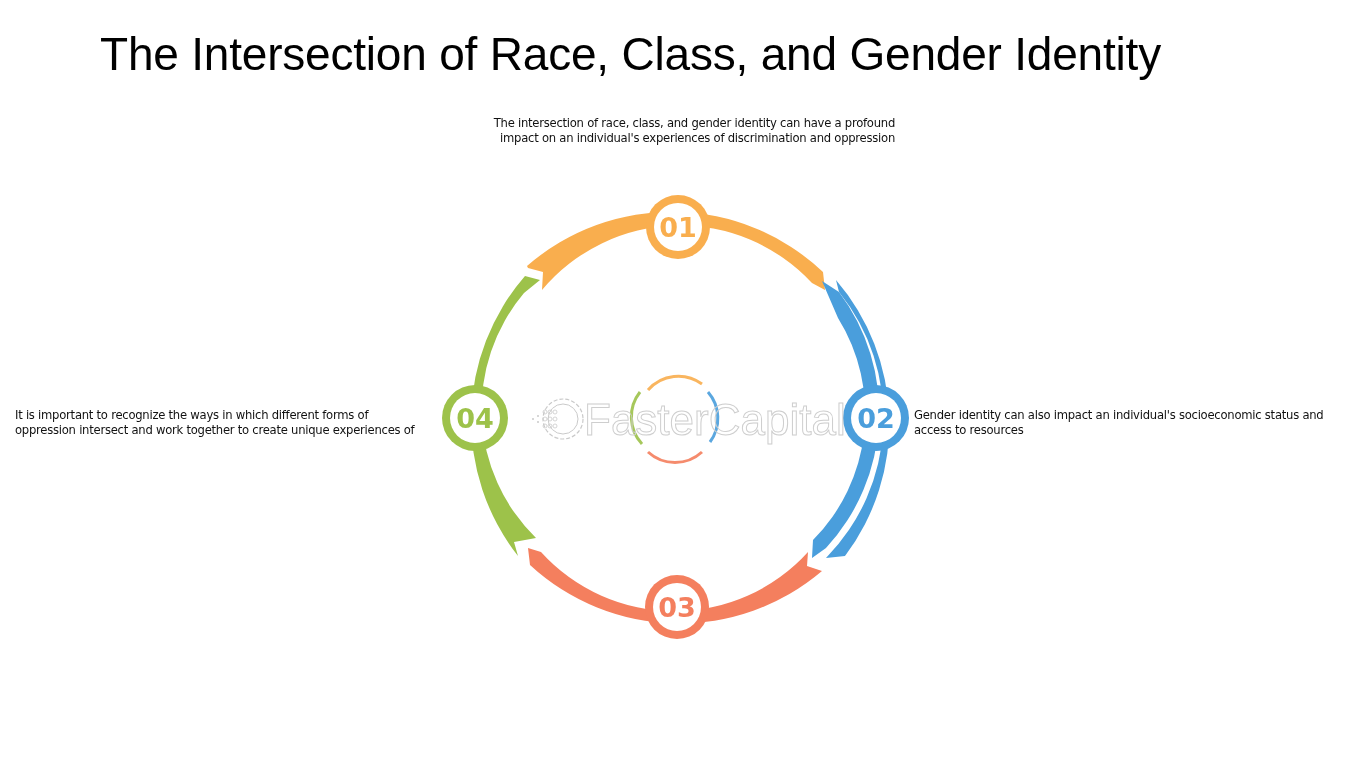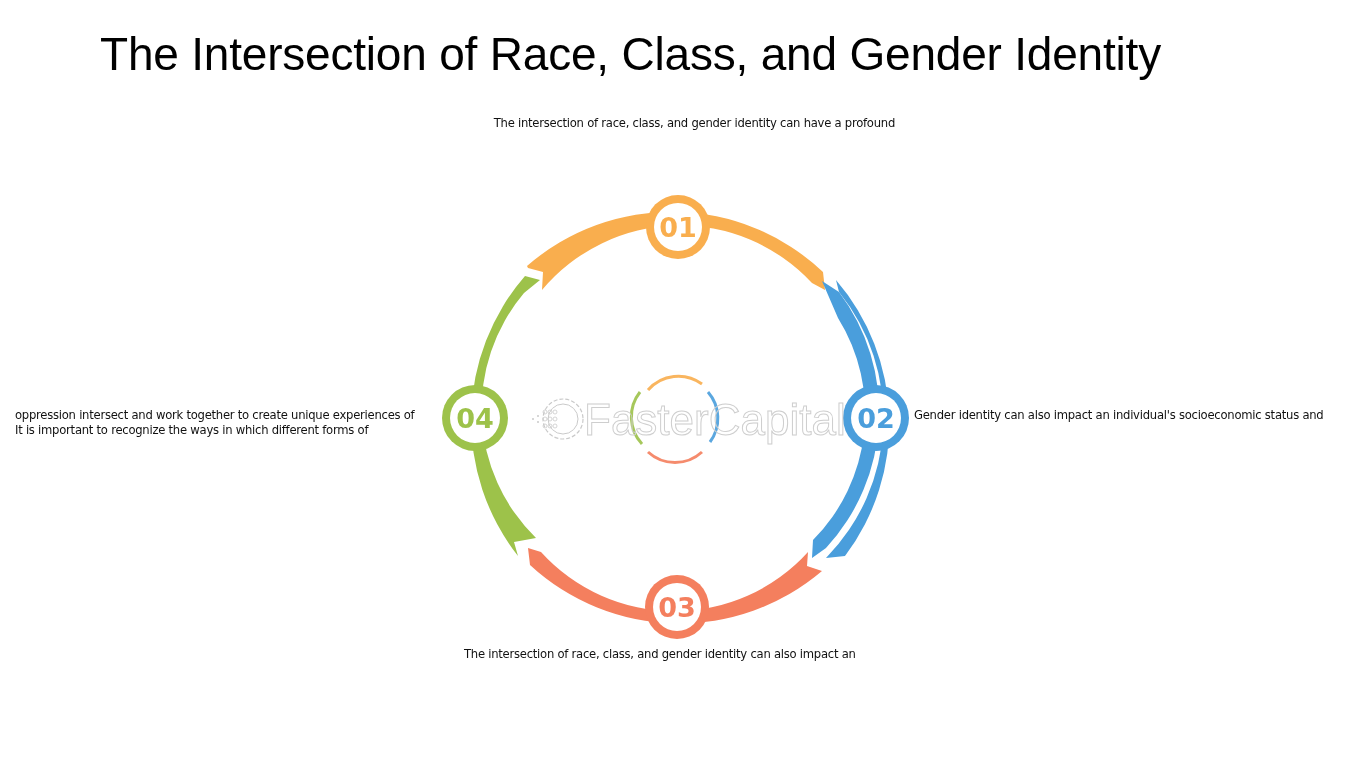--- a/index.html
+++ b/index.html
@@ -153,26 +153,27 @@
       <circle cx="538" cy="416" r="1" fill="#c4c4c4"></circle>
       <circle cx="538" cy="422" r="1" fill="#c4c4c4"></circle>
       <circle cx="533" cy="419" r="1" fill="#c4c4c4"></circle>
     </g>
     <text class="logo-text" x="584" y="435">FasterCapital</text>
   </g>
 </svg>
 
 <div class="caption cap-top">
   <span class="cap-line">The intersection of race, class, and gender identity can have a profound</span>
+  <span class="cap-line">impact on an individual's experiences of discrimination and oppression</span>
 </div>
 
 <div class="caption cap-right">
   <span class="cap-line">Gender identity can also impact an individual's socioeconomic status and</span>
+  <span class="cap-line">access to resources</span>
 </div>
 
 <div class="caption cap-bottom">
-  <span class="cap-line">The intersection of race, class, and gender identity can also impact an</span>
 </div>
 
 <div class="caption cap-left">
+  <span class="cap-line">It is important to recognize the ways in which different forms of</span>
   <span class="cap-line">oppression intersect and work together to create unique experiences of</span>
-  <span class="cap-line">It is important to recognize the ways in which different forms of</span>
 </div>
 
 </body></html>

